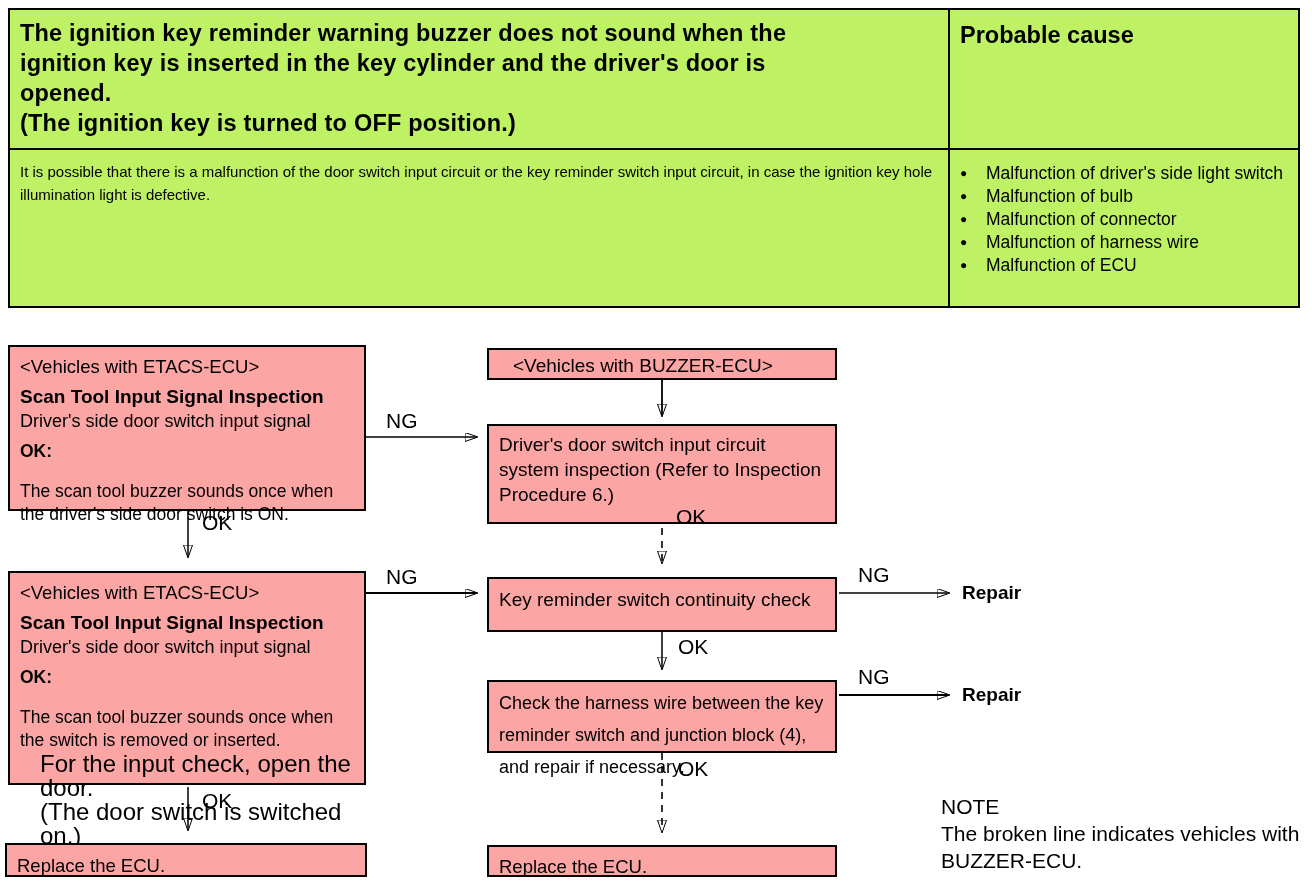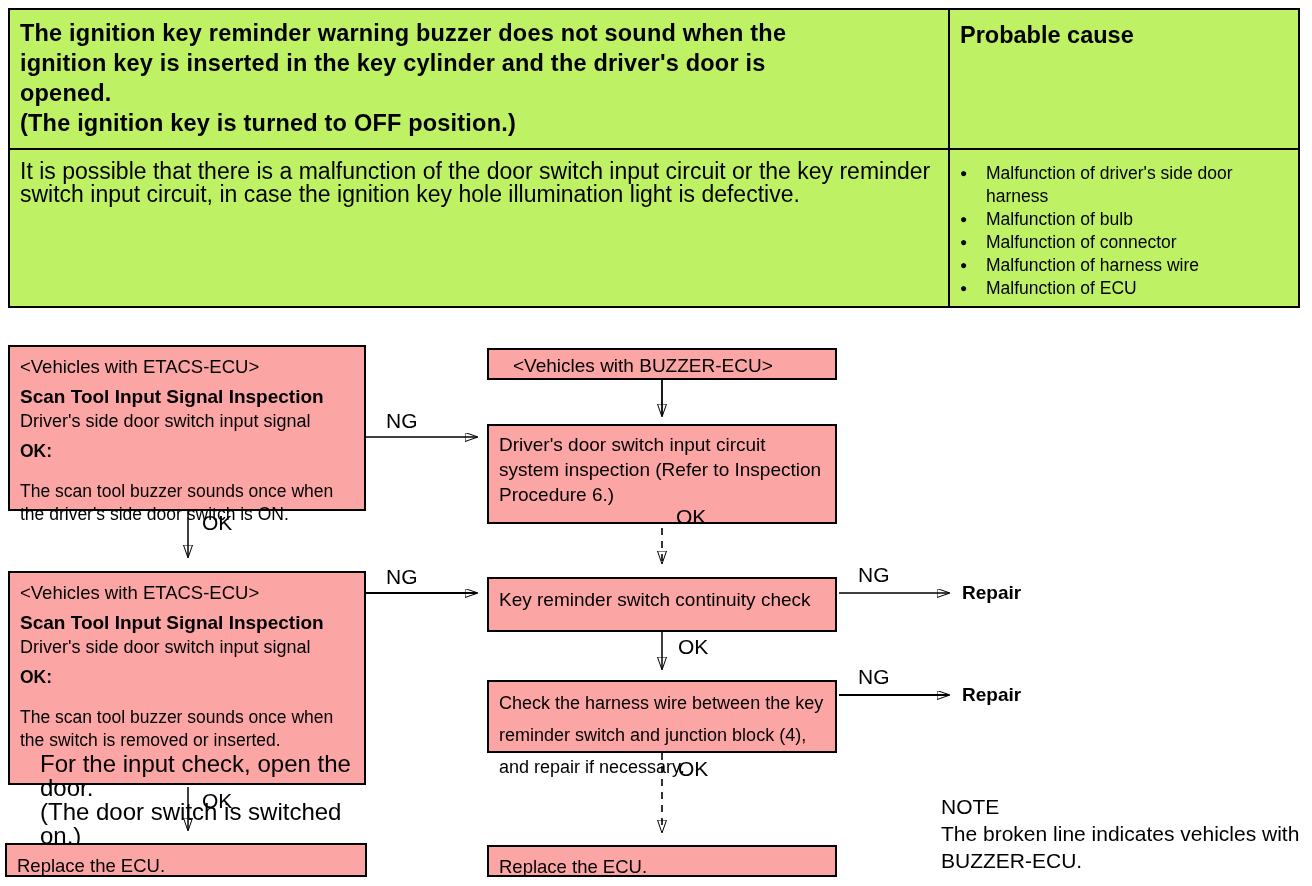--- a/index.html
+++ b/index.html
@@ -10,21 +10,21 @@
     position:relative;overflow:hidden;
   }
   .page{position:absolute;inset:0;}
 
   
   .symptom-table{position:absolute;left:8px;top:8px;width:1292px;height:300px;border:2px solid #000;box-sizing:border-box;background:#bef264;}
   .col-divider{position:absolute;top:0;bottom:0;left:938px;width:2px;background:#000;}
   .row-divider{position:absolute;left:0;right:0;top:138px;height:2px;background:#000;}
   .symptom-text{position:absolute;left:10px;top:8px;width:920px;font-size:23.5px;font-weight:bold;line-height:30px;letter-spacing:0.2px;}
   .probable-cause-header{position:absolute;left:950px;top:12px;font-size:23.5px;font-weight:bold;}
-  .symptom-desc{position:absolute;left:10px;top:150px;width:918px;font-size:23px;line-height:23px;}
+  .symptom-desc{position:absolute;left:10px;top:150px;width:918px;font-size:15px;line-height:23px;}
   .causes{position:absolute;left:950px;top:152px;width:330px;margin:0;padding:0;list-style:none;font-size:17.5px;line-height:23px;}
   .causes li{display:flex;gap:16px;margin:0 0 0 0;}
   .causes .bullet{font-size:12px;line-height:23px;flex:0 0 10px;}
   .causes .cause-text{flex:1;}
 
   
   .fbox{position:absolute;border:2px solid #000;box-sizing:border-box;background:#fca5a5;}
   .variant{font-size:18.5px;line-height:24px;margin-bottom:6px;}
   .btitle{font-size:19px;font-weight:bold;line-height:24px;}
   .bsub{font-size:18px;line-height:24px;}
@@ -79,21 +79,21 @@
       <div>The ignition key reminder warning buzzer does not sound when the</div>
       <div>ignition key is inserted in the key cylinder and the driver's door is</div>
       <div>opened.</div>
       <div>(The ignition key is turned to OFF position.)</div>
     </div>
     <div class="probable-cause-header">Probable cause</div>
     <div class="symptom-desc">It is possible that there is a malfunction of the door switch input circuit or the key reminder switch input circuit, in case the ignition key hole illumination light is defective.</div>
     <ul class="causes">
       <li>
         <span class="bullet">●</span>
-        <span class="cause-text">Malfunction of driver's side door harness</span>
+        <span class="cause-text">Malfunction of driver's side light switch</span>
       </li>
       <li>
         <span class="bullet">●</span>
         <span class="cause-text">Malfunction of bulb</span>
       </li>
       <li>
         <span class="bullet">●</span>
         <span class="cause-text">Malfunction of connector</span>
       </li>
       <li>

